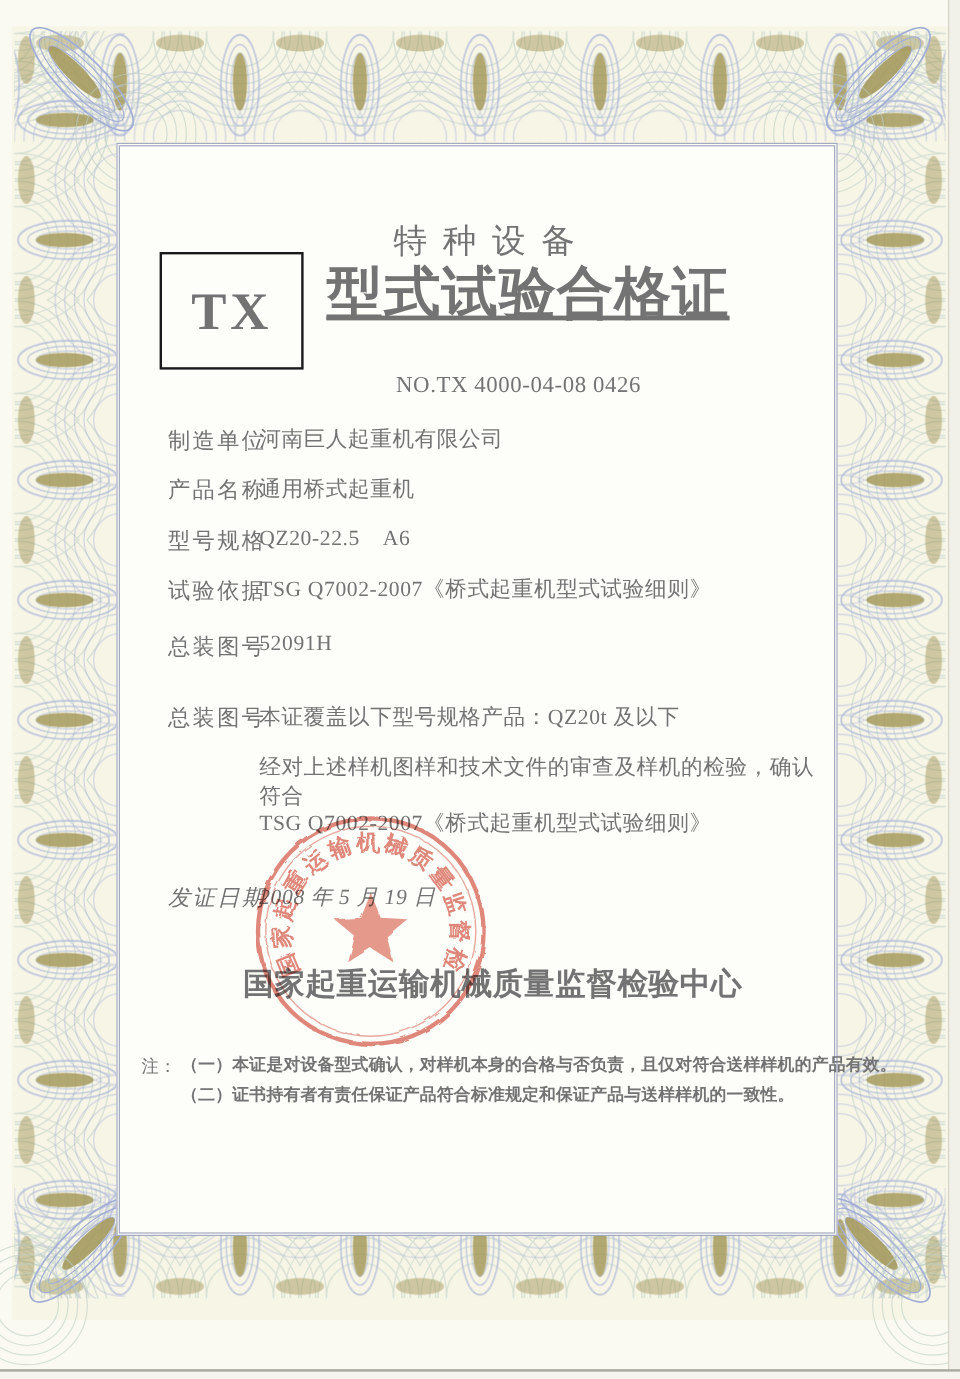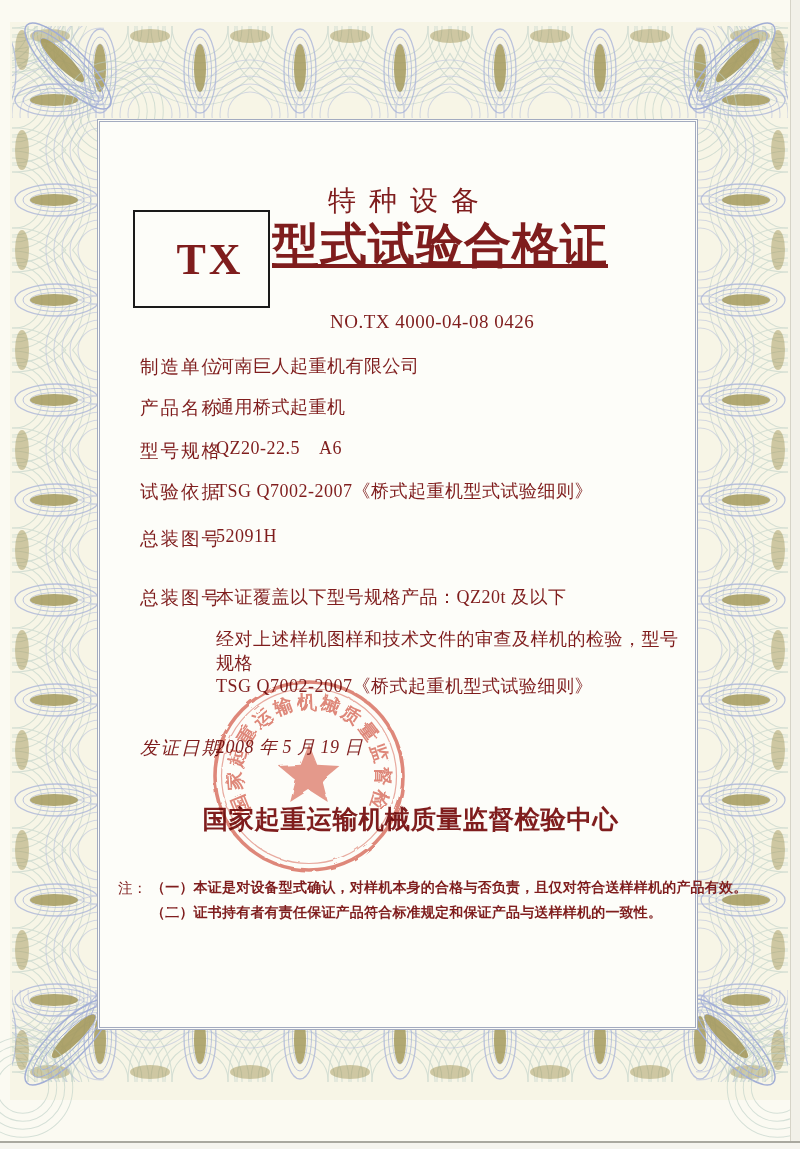--- a/index.html
+++ b/index.html
@@ -1,31 +1,31 @@
 <!DOCTYPE html>
 <html><head>
 <meta charset="utf-8">
 <style>
   html,body{margin:0;padding:0;background:#e8e8e2;}
   .page{
     position:relative;width:800px;height:1149px;overflow:hidden;
     background:#fbfaf2;
     font-family:"Liberation Serif","DejaVu Serif",serif;
-    color:#7f1d1d;
+    color:#737373;
   }
   .border-art{position:absolute;left:0;top:0;z-index:1;}
   .panel{
     position:absolute;left:97px;top:119px;width:601px;height:911px;
     background:#fdfdf9;border:3px double #a3abc0;box-sizing:border-box;z-index:2;
   }
   .abs{position:absolute;}
   .small-title{left:228px;top:60px;font-size:28px;letter-spacing:3px;font-weight:500;white-space:pre-wrap;}
   .tx-box{
     left:33px;top:88px;width:116px;height:94px;border:2.5px solid #1a1a1a;
-    display:flex;align-items:center;justify-content:center;padding-left:17px;
+    display:flex;align-items:center;justify-content:center;
   }
   .tx-mark{font-size:44px;font-weight:bold;letter-spacing:3px;}
   .main-title{left:172px;top:98px;font-size:47px;font-weight:bold;line-height:1.1;letter-spacing:1px;text-decoration:underline;}
   .cert-no{left:230px;top:189px;font-size:19px;letter-spacing:0.5px;}
   .row{left:0;width:100%;height:24px;}
   .lbl{position:absolute;left:40px;font-size:18.5px;letter-spacing:2px;}
   .val{position:absolute;left:116px;font-size:18px;letter-spacing:0.5px;white-space:pre-wrap;text-align:center;}
   .r1{top:232px}.r2{top:273px}.r3{top:316px}.r4{top:357px}.r5{top:404px}.r6{top:463px}
   .confirm{left:116px;top:506px;width:478px;font-size:18px;line-height:23.5px;letter-spacing:0.5px;}
   .issue-row{top:613px;font-style:italic;}
@@ -157,21 +157,21 @@
     <div class="abs row r5">
       <span class="lbl">总装图号</span>
       <span class="val">52091H</span>
     </div>
     <div class="abs row r6">
       <span class="lbl">总装图号</span>
       <span class="val">本证覆盖以下型号规格产品：QZ20t 及以下</span>
     </div>
 
     <div class="abs confirm">
-      <div>经对上述样机图样和技术文件的审查及样机的检验，型号规格</div>
+      <div>经对上述样机图样和技术文件的审查及样机的检验，确认符合</div>
       <div>TSG Q7002-2007《桥式起重机型式试验细则》</div>
     </div>
 
     <div class="abs row issue-row">
       <span class="lbl">发证日期</span>
       <span class="val">2008 年 5 月 19 日</span>
     </div>
 
     <div class="abs authority">国家起重运输机械质量监督检验中心</div>
 

